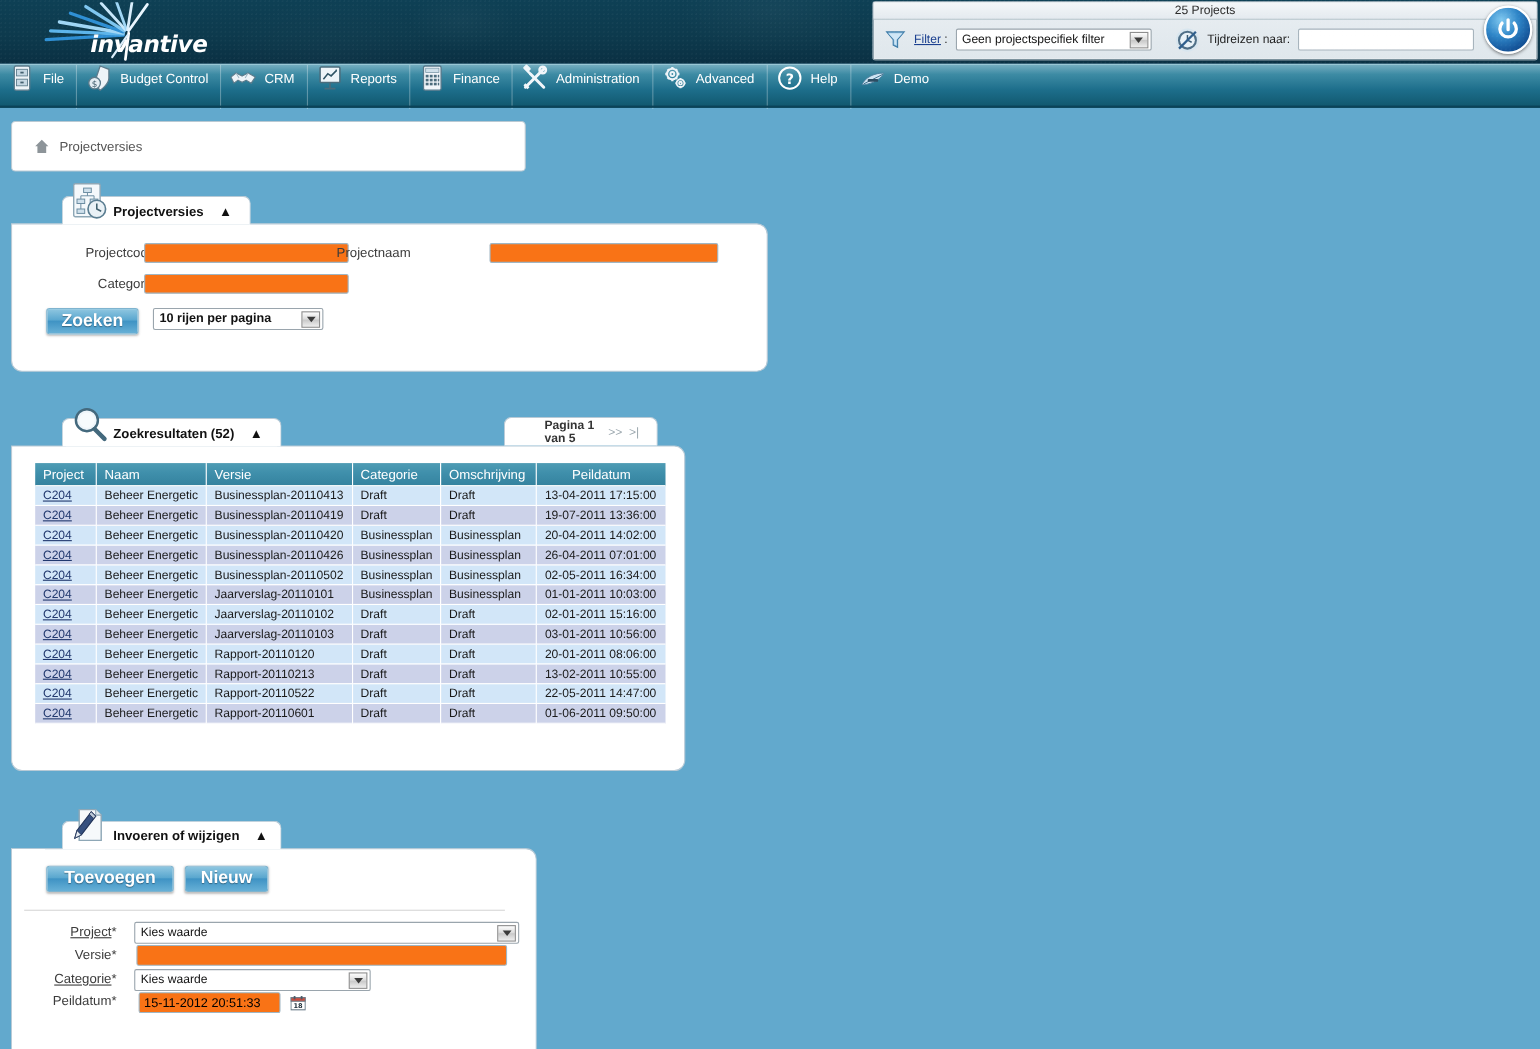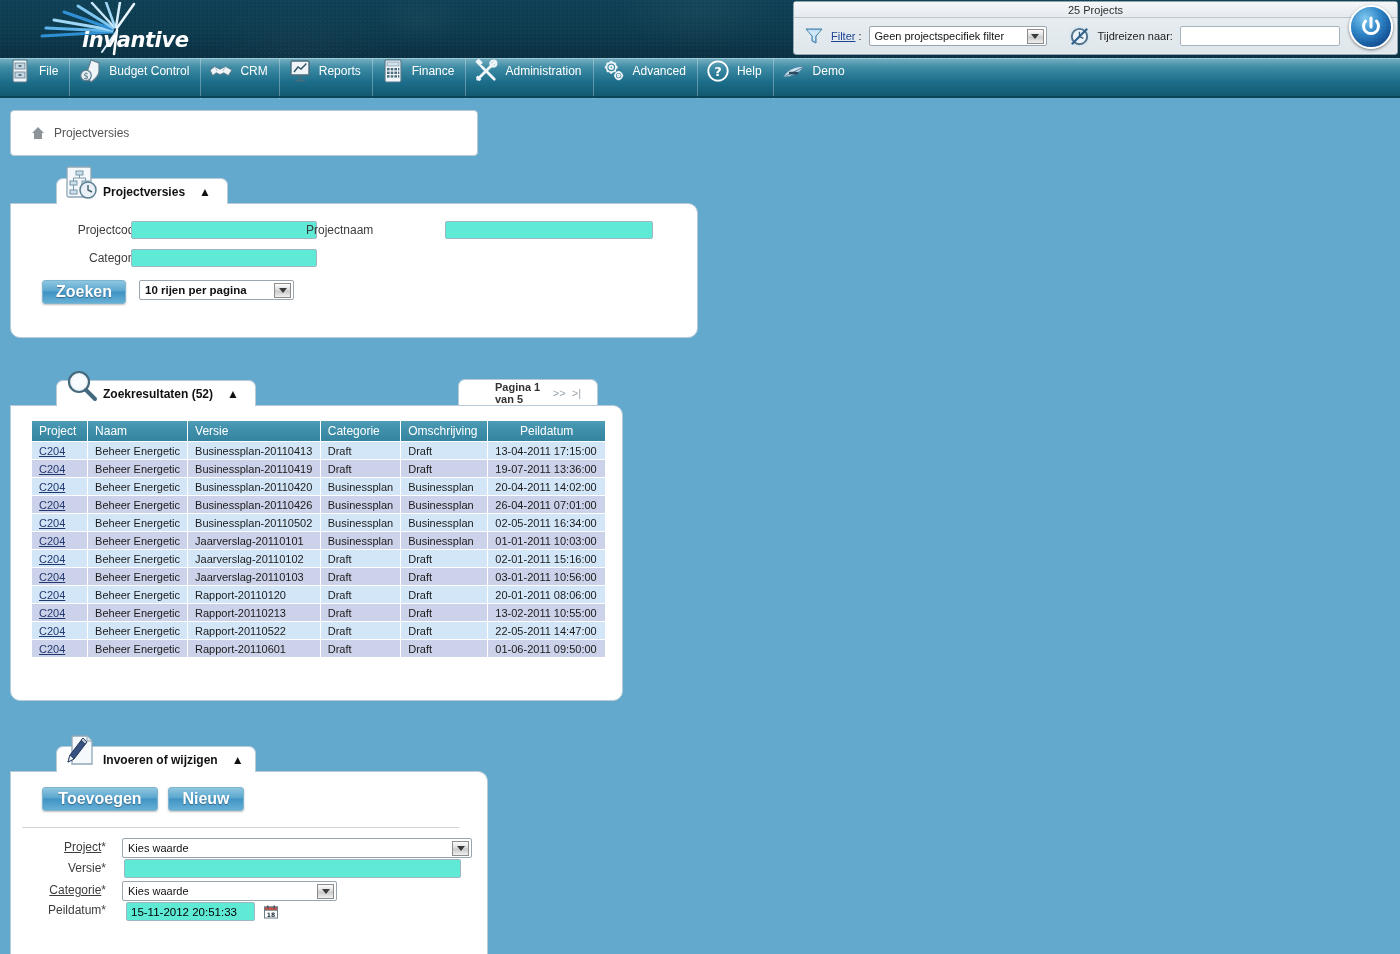--- a/index.html
+++ b/index.html
@@ -196,21 +196,21 @@
     border-radius: 0 10px 10px 10px;
     z-index: 2;
   }
 
   
   .form-label { font-size: 12px; color: #3c3c3c; }
   .txt {
     height: 18px;
     border: 1px solid #9fb6c4;
     border-radius: 2px;
-    background: #5eead4;
+    background: #f97316;
     font-family: "Liberation Sans", sans-serif;
     font-size: 11px;
     padding: 0 4px;
   }
   .btn-blue {
     background: linear-gradient(to bottom, #8ec6e0 0%, #5aa7cf 45%, #3f93c4 50%, #67b0d6 100%);
     border: 1px solid #7fb4cf;
     border-radius: 3px;
     color: #ffffff;
     font-weight: bold;

